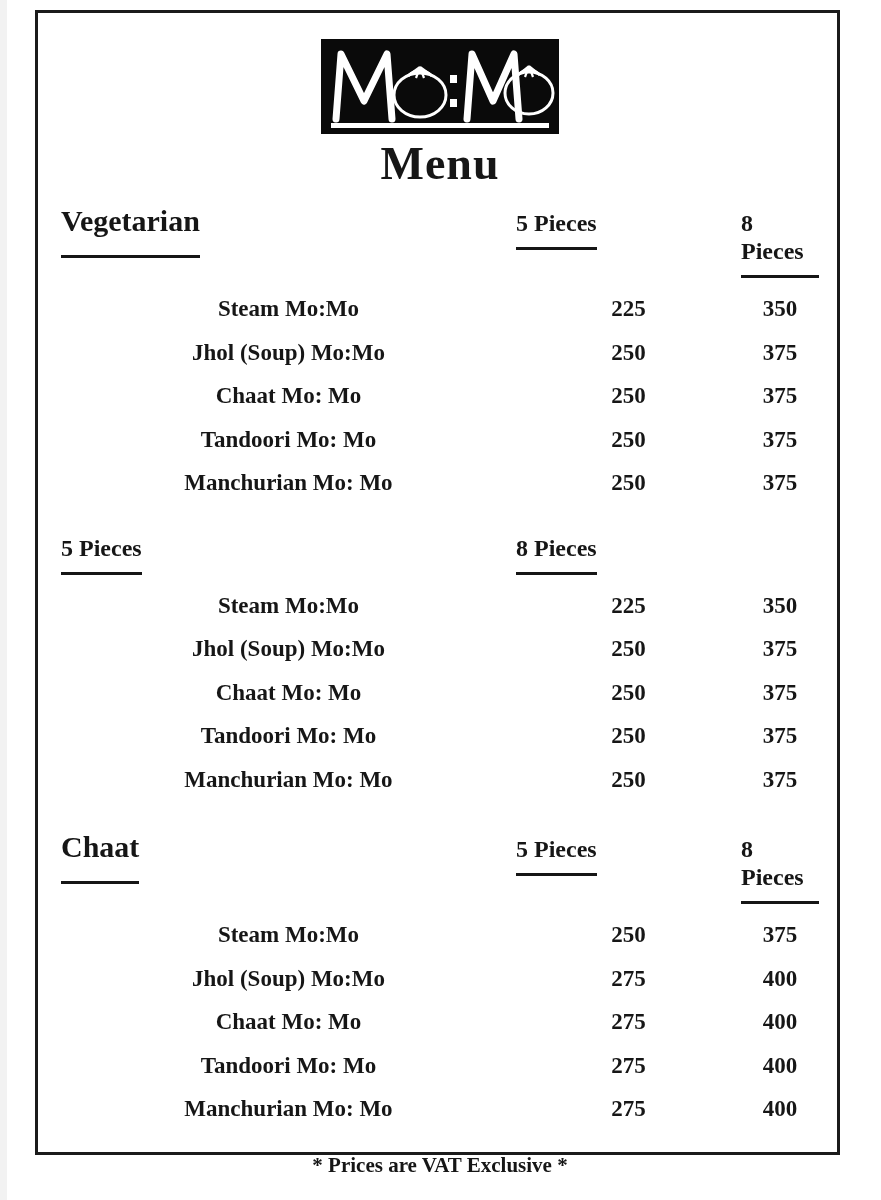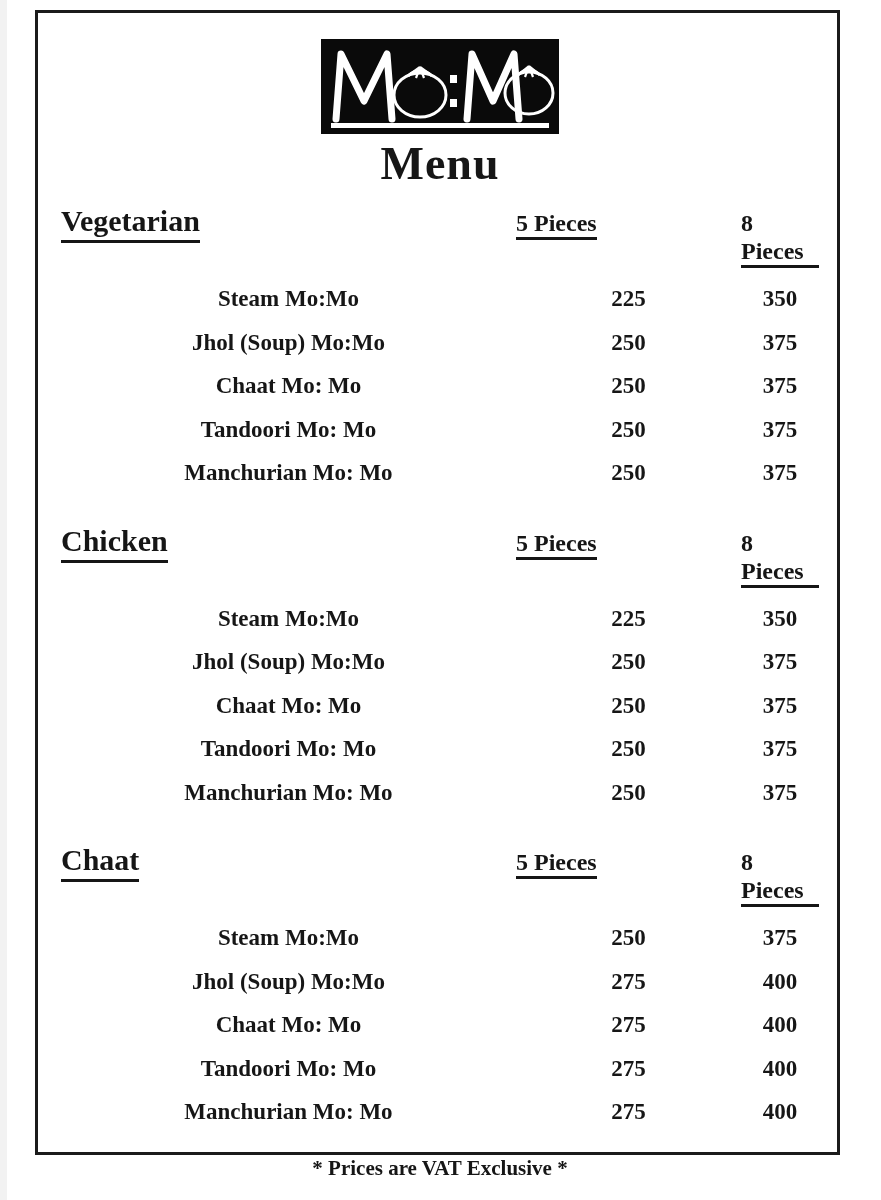--- a/index.html
+++ b/index.html
@@ -63,29 +63,29 @@
     align-items:baseline;
   }
   .menu-section{ margin-top:29px; }
   .menu-section.first{ margin-top:14px; }
   .section-title{
     justify-self:start;
     font-size:30px;
     font-weight:bold;
     line-height:34px;
     border-bottom:3px solid var(--ink,#161616);
-    padding-bottom:2px;
+    padding-bottom:17px;
   }
   .col-header{
     justify-self:start;
     font-size:24px;
     font-weight:bold;
     line-height:28px;
     border-bottom:3px solid var(--ink,#161616);
-    padding-bottom:0;
+    padding-bottom:10px;
   }
   .items{ margin-top:9px; }
   .item-row{
     height:43.5px;
     line-height:43.5px;
     align-items:center;
   }
   .item-name,.price{
     font-size:23px;
     font-weight:bold;
@@ -168,21 +168,20 @@
         <div class="row item-row">
           <span class="item-name">Manchurian Mo: Mo</span>
           <span class="price">250</span>
           <span class="price">375</span>
         </div>
       </div>
     </section>
 
     <section class="menu-section">
       <div class="row header-row">
-        <span class="section-title">Chicken</span>
         <span class="col-header">5 Pieces</span>
         <span class="col-header">8 Pieces</span>
       </div>
       <div class="items">
         <div class="row item-row">
           <span class="item-name">Steam Mo:Mo</span>
           <span class="price">225</span>
           <span class="price">350</span>
         </div>
         <div class="row item-row">

